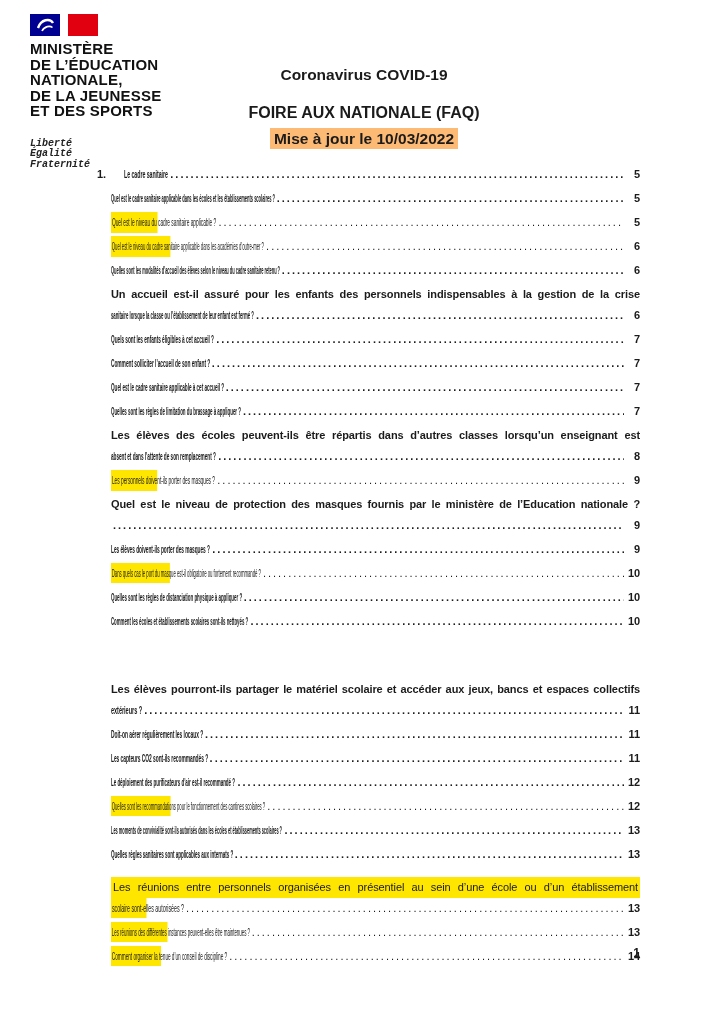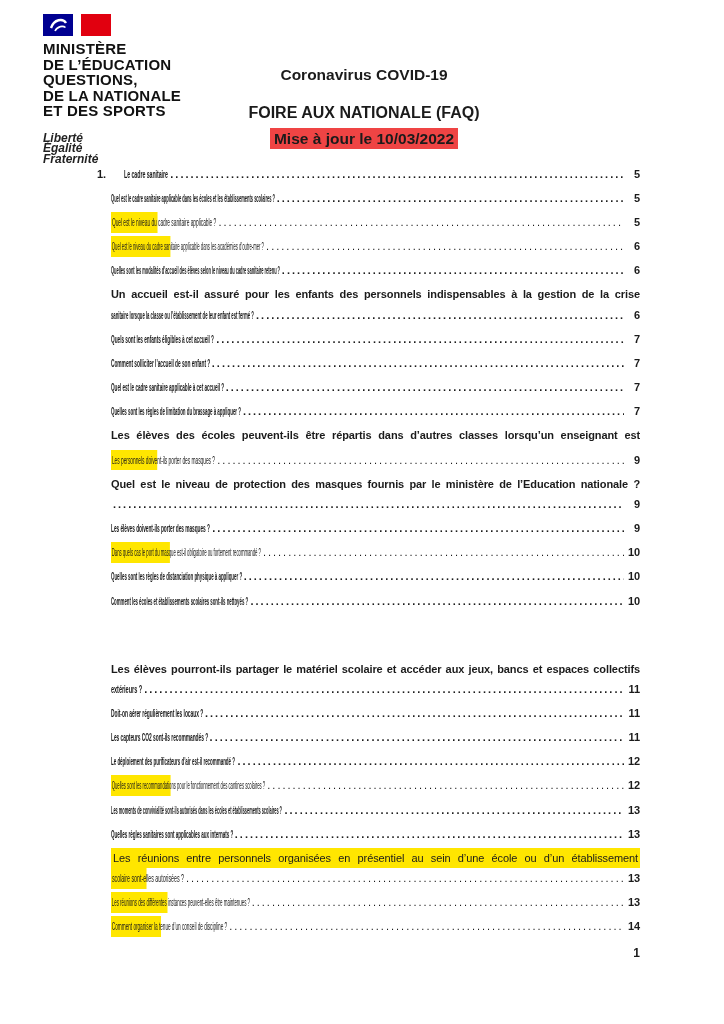--- a/index.html
+++ b/index.html
@@ -2,30 +2,30 @@
 <html><head>
 <meta charset="utf-8">
 <style>
   html,body { margin:0; padding:0; background:#ffffff; }
   .page {
     position:relative; width:724px; height:1024px; background:#ffffff;
     font-family:"Liberation Sans","DejaVu Sans",sans-serif; color:#1b1b1b;
     overflow:hidden;
   }
   
-  .logo { position:absolute; left:43px; top:14px; }
+  .logo { position:absolute; left:30px; top:14px; }
   .flag { display:block; margin-bottom:3px; }
   .ministry { font-weight:700; font-size:15px; line-height:15.5px; letter-spacing:0.2px; color:#111; }
-  .motto { margin-top:14px; font-family:Liberation Sans, sans-serif; font-style:italic; font-weight:700; font-size:12px; line-height:10.5px; color:#222; }
+  .motto { margin-top:20px; font-family:Liberation Mono, monospace; font-style:italic; font-weight:700; font-size:10px; line-height:10.5px; color:#222; }
   
   .titles { position:absolute; left:0; right:0; top:66px; text-align:center; padding-left:4px; }
   .t1 { font-size:15.5px; font-weight:700; margin-bottom:20px; }
   .t2 { font-size:16px; font-weight:700; margin-bottom:8px; }
   .t3 { font-size:15.5px; font-weight:700; }
-  .hl { background:#ef4444; }
+  .hl { background:#fdba74; }
   .t3 .hl { padding:2px 4px; }
   
   .toc { position:absolute; left:97px; top:164px; width:543px; font-size:11px; letter-spacing:-0.1px; }
   .toc-entry { padding-left:14px; margin-bottom:3.6px; font-weight:700; }
   .toc-entry.toc-heading { padding-left:0; }
   .toc-entry.hl-entry { font-weight:400; }
   .tline { line-height:20.5px; }
   .tline.fullj { white-space:nowrap; overflow:hidden; }
   .tline.fullj .txt { display:inline-block; white-space:pre; }
   .tline.last { display:flex; align-items:baseline; }
@@ -49,22 +49,22 @@
   <div class="logo">
     <svg class="flag" width="70" height="24" viewBox="0 0 70 24">
       <rect x="0" y="0" width="30" height="22" fill="#000091"></rect>
       <rect x="38" y="0" width="30" height="22" fill="#e1000f"></rect>
       <path d="M8 14 C 11 5, 20 4, 23 9" stroke="#ffffff" stroke-width="2.4" fill="none"></path>
       <path d="M12 17 C 14.5 12, 20 11.5, 22.5 13.5" stroke="#ffffff" stroke-width="1.6" fill="none"></path>
     </svg>
     <div class="ministry">
       <div>MINISTÈRE</div>
       <div>DE L’ÉDUCATION</div>
-      <div>QUESTIONS,</div>
-      <div>DE LA NATIONALE</div>
+      <div>NATIONALE,</div>
+      <div>DE LA JEUNESSE</div>
       <div>ET DES SPORTS</div>
     </div>
     <div class="motto">
       <div>Liberté</div>
       <div>Égalité</div>
       <div>Fraternité</div>
     </div>
   </div>
 
   <div class="titles">
@@ -141,20 +141,25 @@
       </div>
       <div class="toc-entry">
         <div class="tline last">
           <span class="txt" style="transform: scaleX(0.404984); transform-origin: left center;">Quelles sont les règles de limitation du brassage à appliquer ?</span>
           <span class="leader"></span>
           <span class="pg">7</span>
         </div>
       </div>
       <div class="toc-entry">
         <div class="tline fullj"><span class="txt" style="word-spacing: 3.7513px;">Les élèves des écoles peuvent-ils être répartis dans d’autres classes lorsqu’un enseignant est</span></div>
+        <div class="tline last">
+          <span class="txt" style="transform: scaleX(0.430328); transform-origin: left center;">absent et dans l’attente de son remplacement ?</span>
+          <span class="leader"></span>
+          <span class="pg">8</span>
+        </div>
       </div>
       <div class="toc-entry hl-entry">
         <div class="tline last">
           <span class="txt hl" style="transform: scaleX(0.444444); transform-origin: left center;">Les personnels doivent-ils porter des masques ?</span>
           <span class="leader"></span>
           <span class="pg">9</span>
         </div>
       </div>
       <div class="toc-entry">
         <div class="tline fullj"><span class="txt" style="word-spacing: 2.36875px;">Quel est le niveau de protection des masques fournis par le ministère de l’Education nationale ?</span></div>
@@ -236,21 +241,21 @@
         </div>
       </div>
       <div class="toc-entry">
         <div class="tline last">
           <span class="txt" style="transform: scaleX(0.414966); transform-origin: left center;">Quelles règles sanitaires sont applicables aux internats ?</span>
           <span class="leader"></span>
           <span class="pg">13</span>
         </div>
       </div>
       <div class="toc-entry hl-entry">
-        <div class="tline fullj"><span class="txt hl" style="word-spacing: 4.29087px;">Les réunions entre personnels organisées en présentiel au sein d’une école ou d’un établissement</span></div>
+        <div class="tline fullj"><span class="txt hl" style="word-spacing: 4.29087px; margin-top: 9px;">Les réunions entre personnels organisées en présentiel au sein d’une école ou d’un établissement</span></div>
         <div class="tline last">
           <span class="txt hl" style="transform: scaleX(0.486667); transform-origin: left center;">scolaire sont-elles autorisées ?</span>
           <span class="leader"></span>
           <span class="pg">13</span>
         </div>
       </div>
       <div class="toc-entry hl-entry">
         <div class="tline last">
           <span class="txt hl" style="transform: scaleX(0.406433); transform-origin: left center;">Les réunions des différentes instances peuvent-elles être maintenues ?</span>
           <span class="leader"></span>

